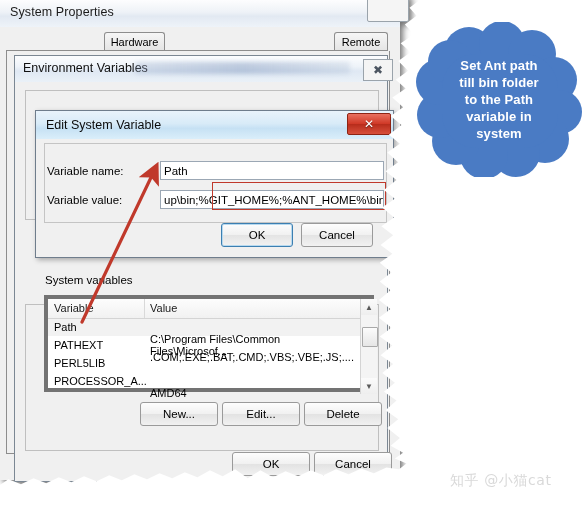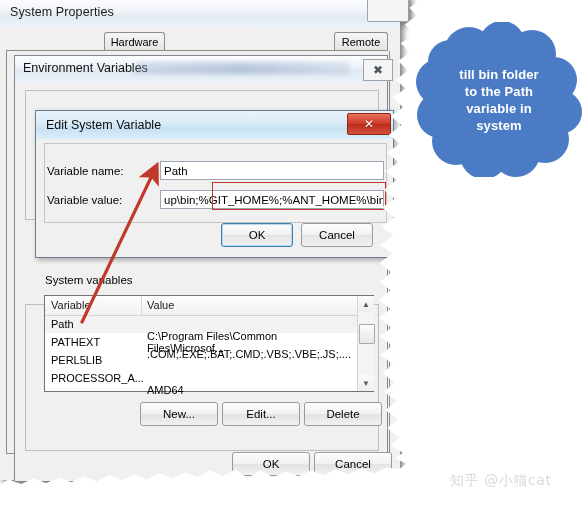--- a/index.html
+++ b/index.html
@@ -190,21 +190,21 @@
   #sysvars-group{
     position:absolute;left:10px;top:248px;width:352px;height:145px;
     background:#f0f0f0;border:1px solid #bfbfbf;
   }
   #sysvars-legend{
     position:absolute;left:42px;top:274px;background:#f0f0f0;
     padding:0 3px;font-size:11.5px;color:#000;
   }
   #sysvars-list{
     position:absolute;left:44px;top:295px;width:330px;height:97px;
-    background:#fff;border:1px solid #737373;box-sizing:border-box;
+    background:#fff;border:4px solid #737373;box-sizing:border-box;
   }
   #sysvars-header{
     position:absolute;left:0;top:0;width:312px;height:19px;
     background:linear-gradient(180deg,#fdfdfd 0%,#f1f1f1 100%);
     border-bottom:1px solid #d4d4d4;
   }
   .colhdr{
     position:absolute;top:3px;font-size:11px;color:#1a1a1a;
   }
   .colhdr-sep{
@@ -415,19 +415,20 @@
     <circle cx="102" cy="131" r="24"></circle>
     <circle cx="70" cy="133" r="24"></circle>
     <circle cx="42" cy="119" r="24"></circle>
     <circle cx="26" cy="93" r="23"></circle>
     <circle cx="25" cy="60" r="23"></circle>
     <circle cx="36" cy="40" r="22"></circle>
     <rect x="28" y="32" width="116" height="94" rx="34"></rect>
   </g>
 </svg>
 <div id="cloud-text">
+  <span>Set Ant path</span>
   <span>till bin folder</span>
   <span>to the Path</span>
   <span>variable in</span>
   <span>system</span>
 </div>
 
 <div id="watermark">知乎 @小猫cat</div>
 
 </body></html>

